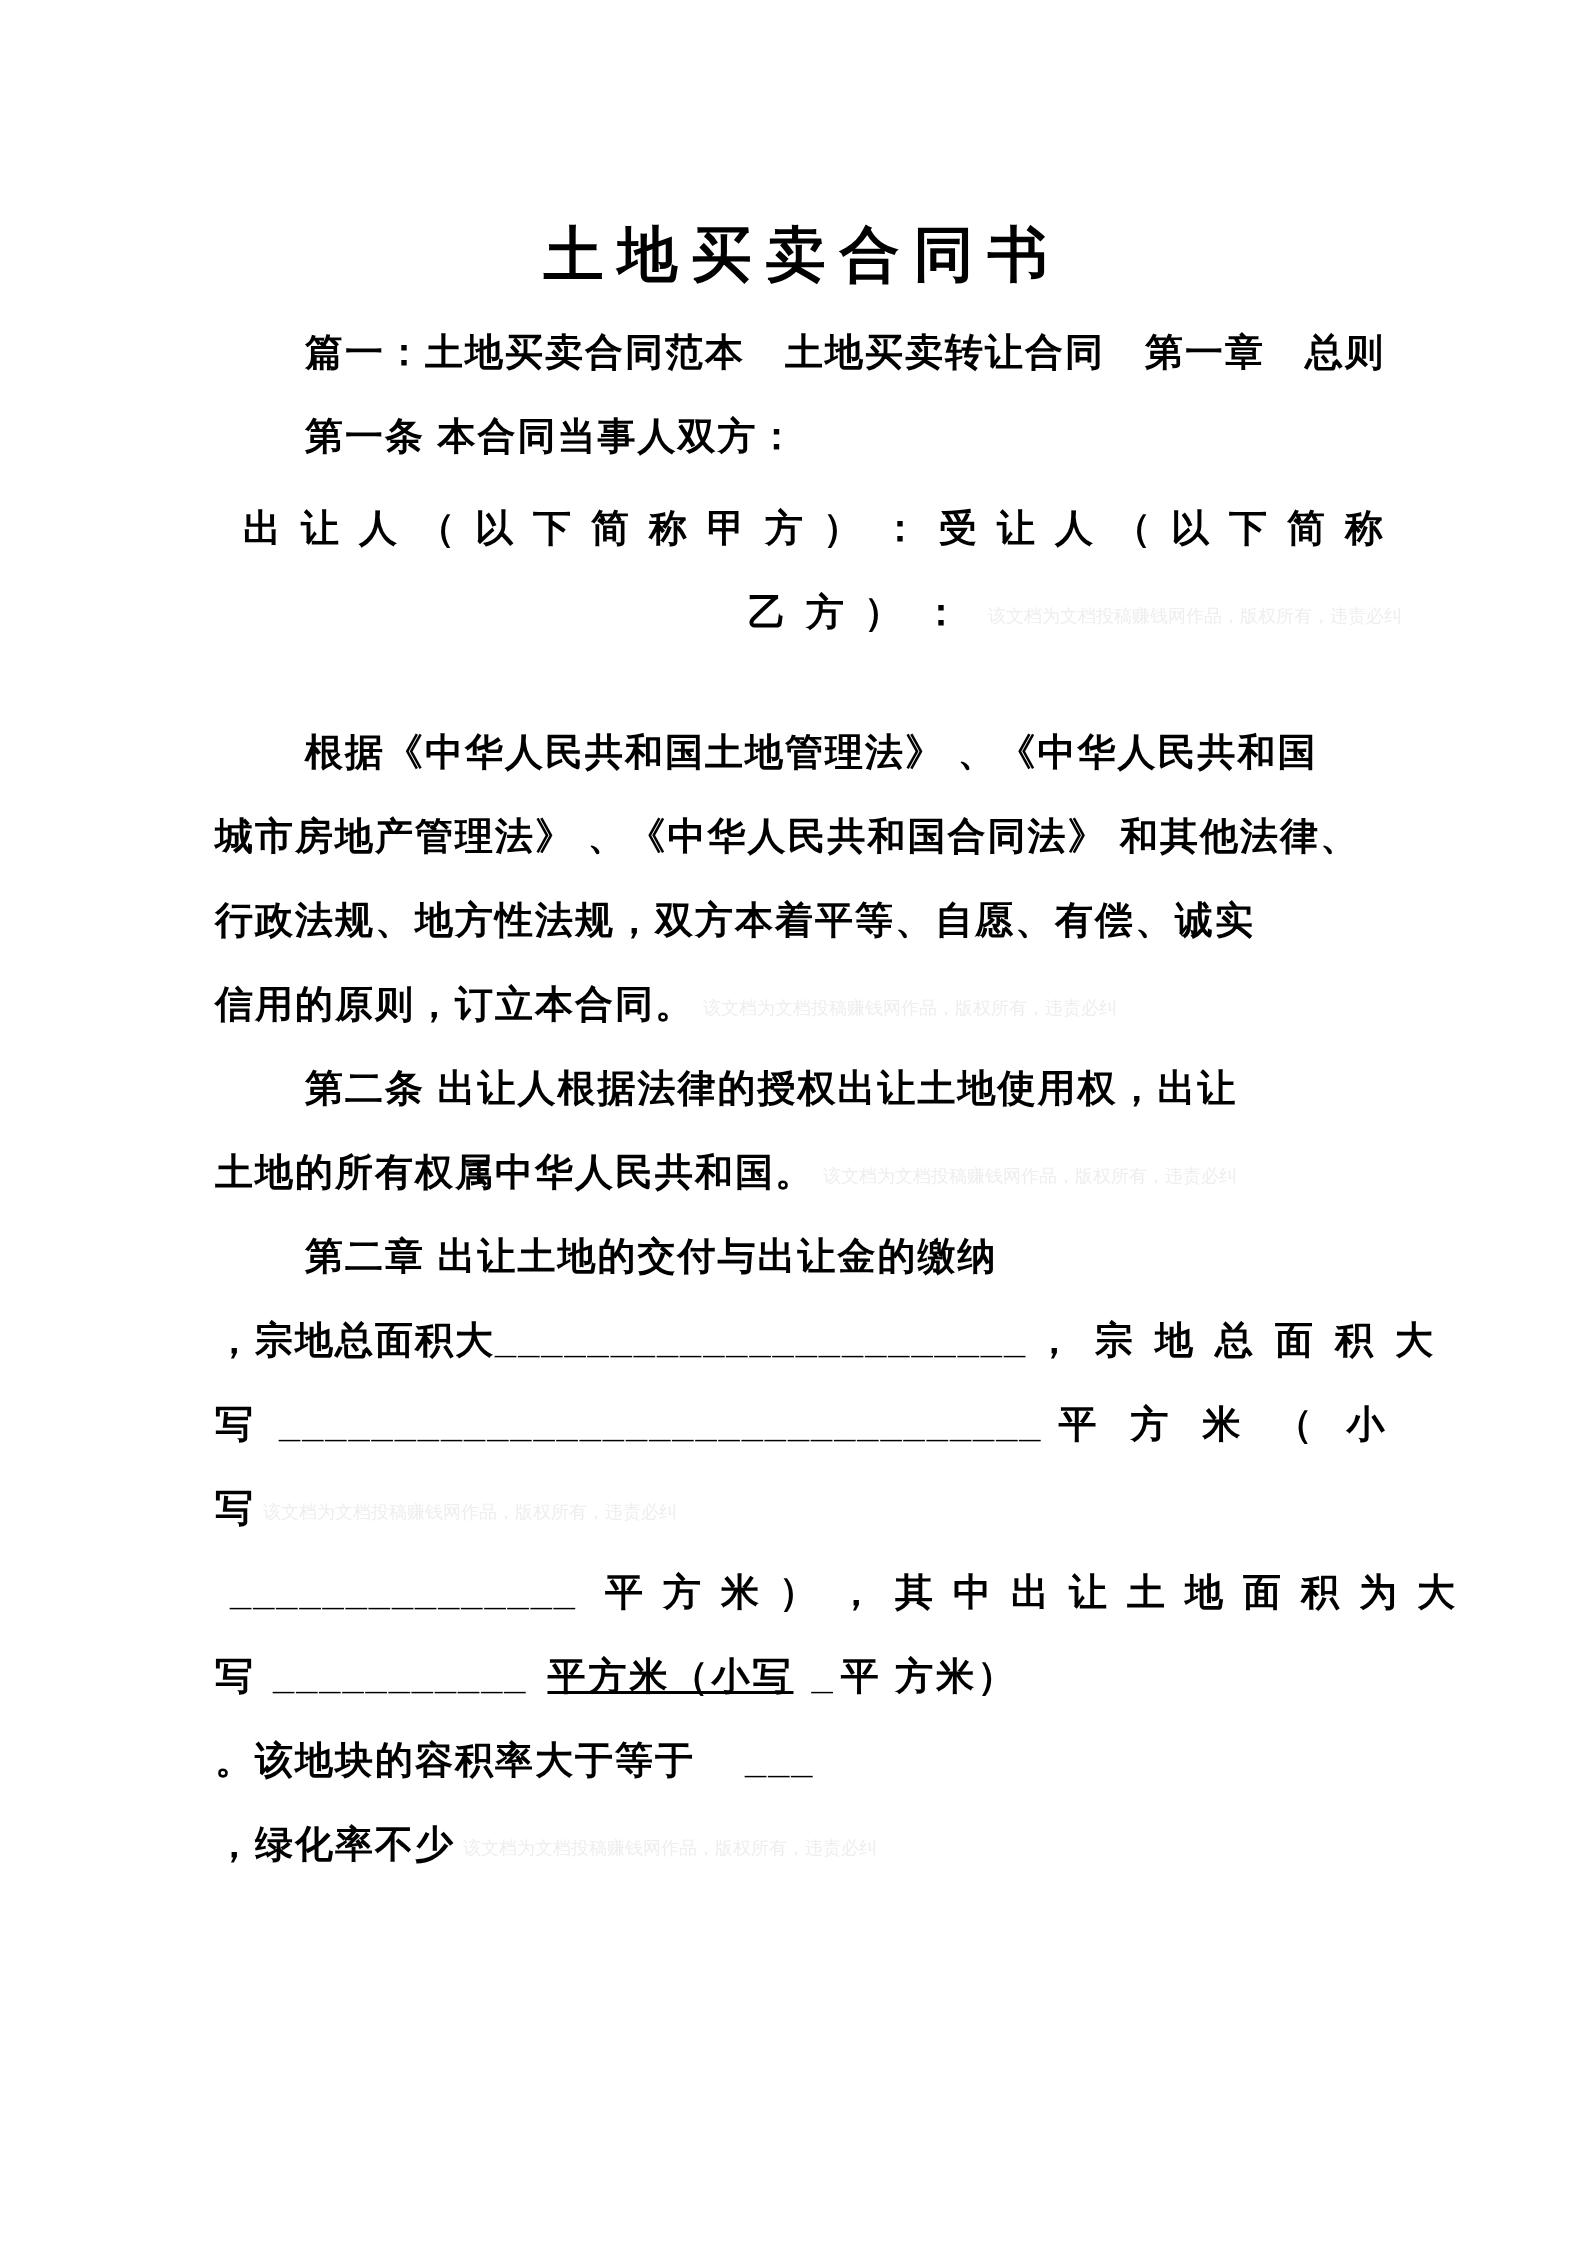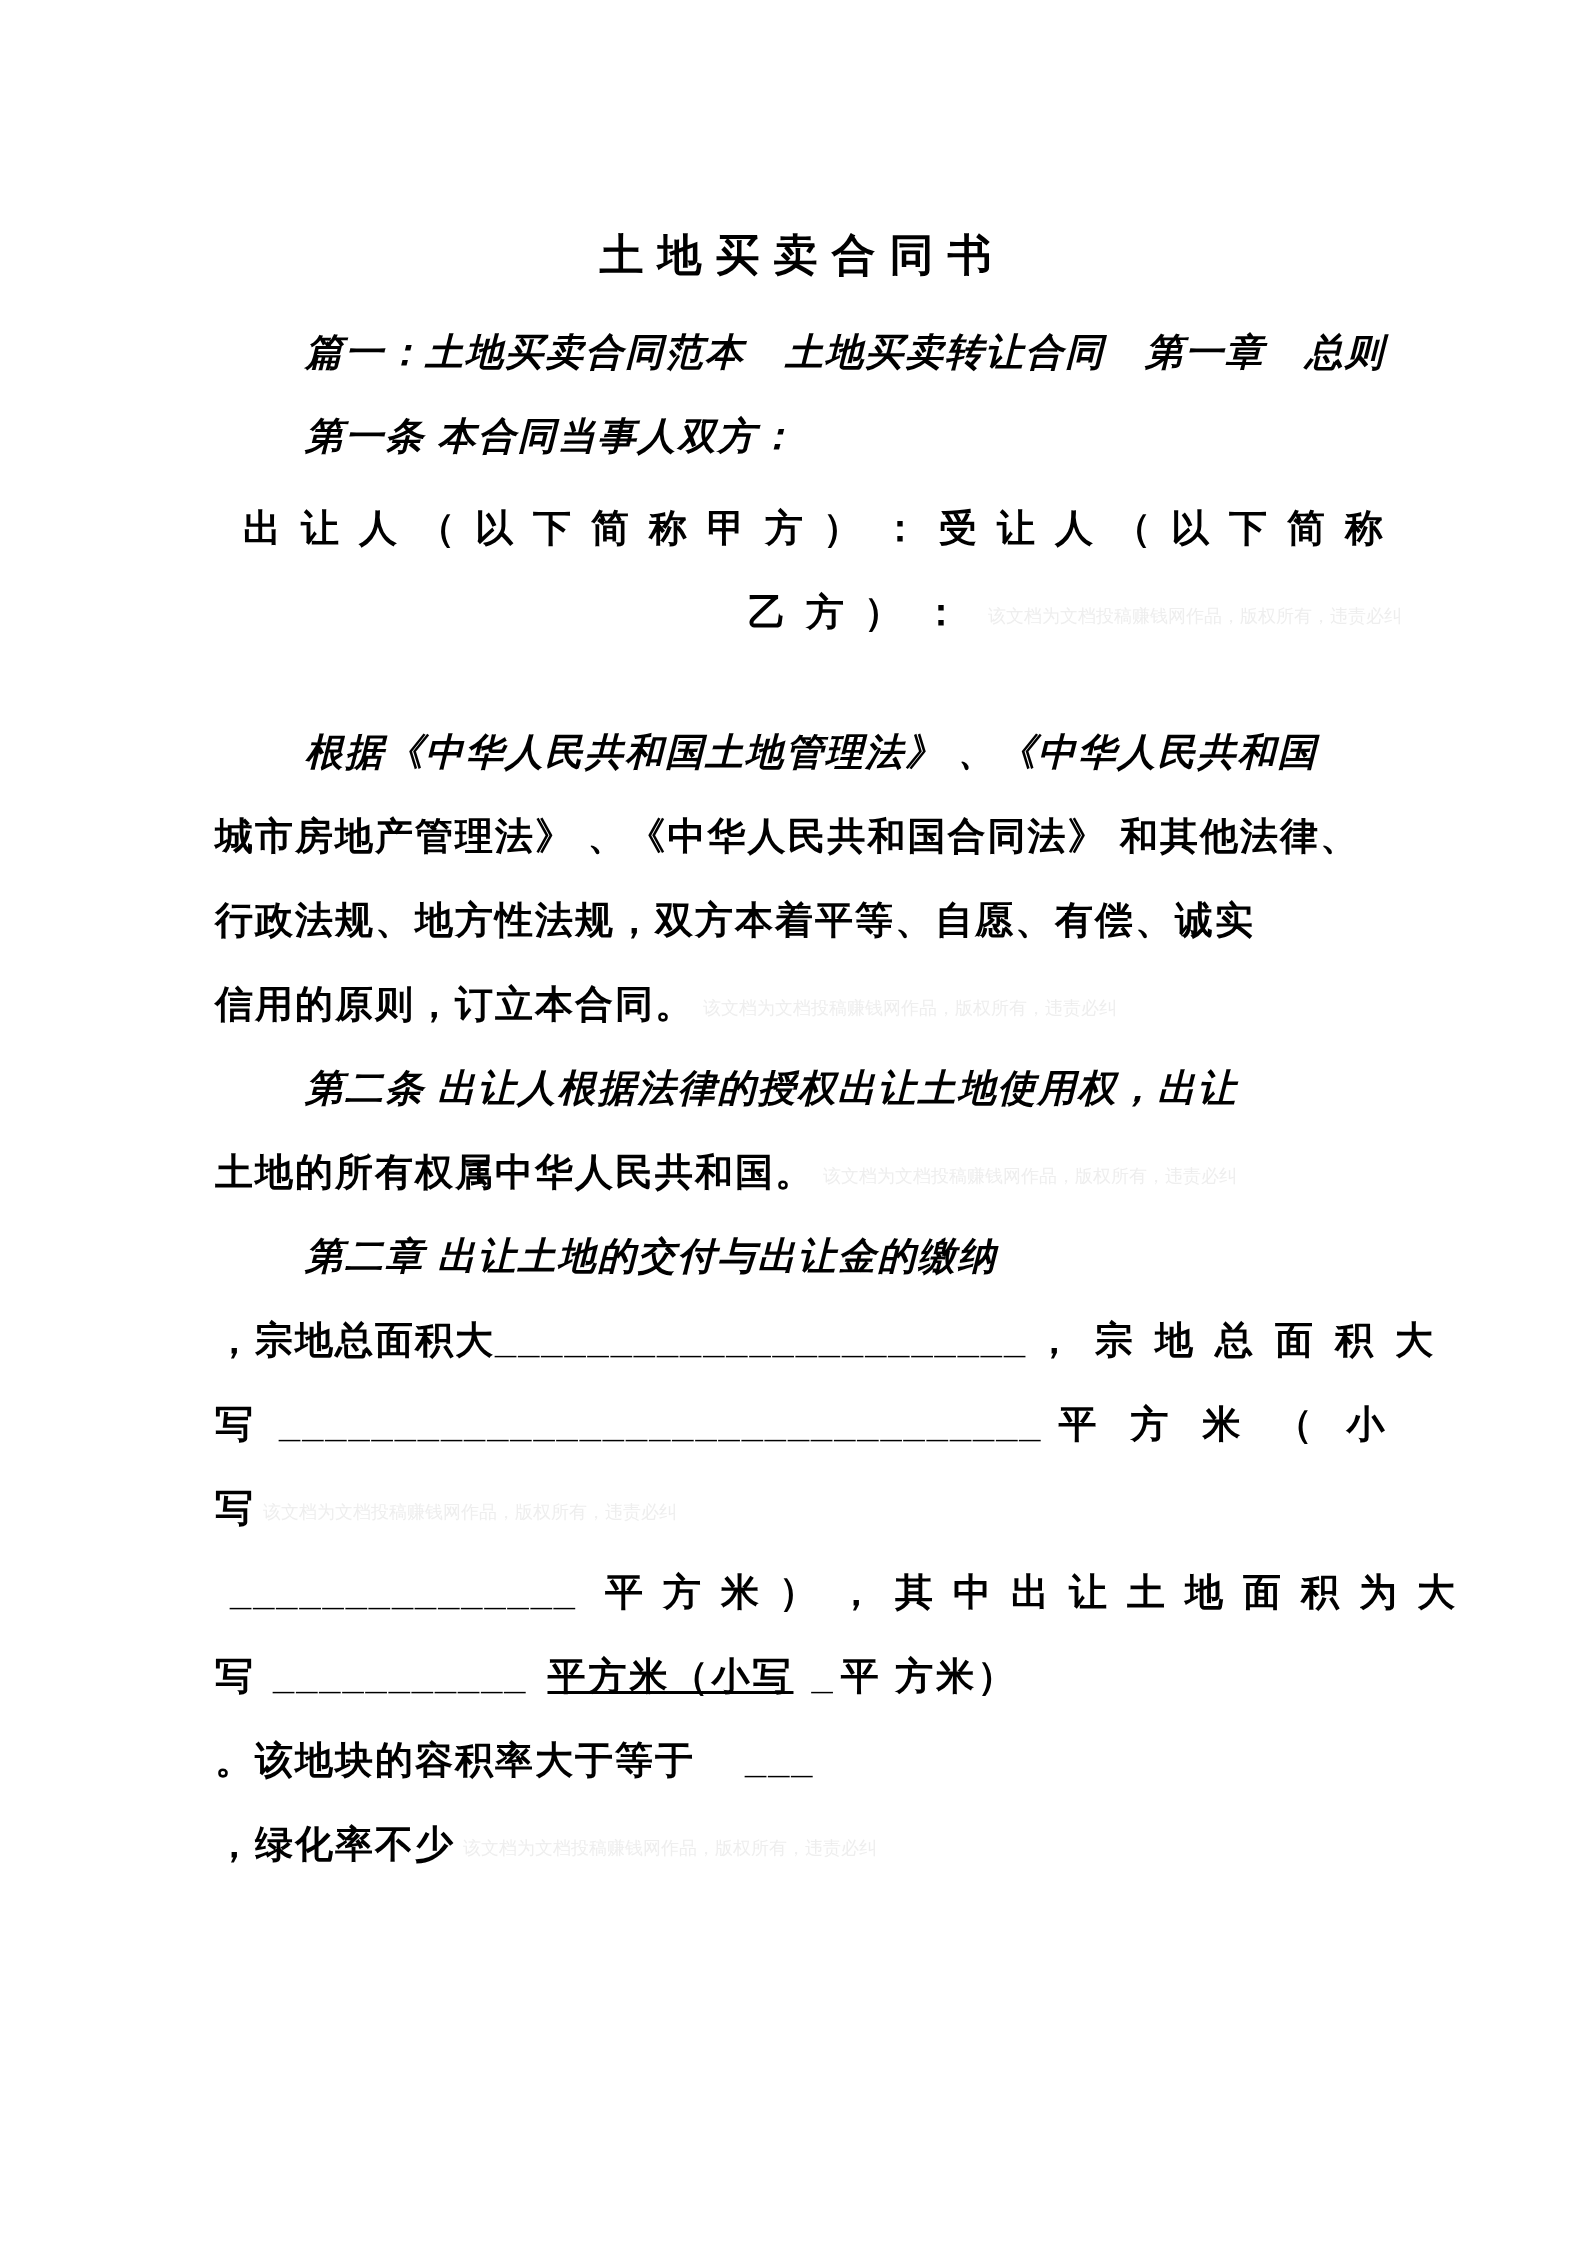--- a/index.html
+++ b/index.html
@@ -10,30 +10,30 @@
     box-sizing:border-box;
     padding:0 204px 0 215px;
     overflow:hidden;
     font-family:"Liberation Sans","DejaVu Sans",sans-serif;
     font-weight:700;
     color:#000000;
   }
   .title {
     margin:200px 0 0 0;
     height:110px; line-height:110px;
-    font-size:44px; letter-spacing:14px;
+    font-size:60px; letter-spacing:14px;
     text-align:center; font-weight:700;
     white-space:nowrap;
   }
   .line {
     height:84px; line-height:84px;
     font-size:38px; letter-spacing:2px;
     white-space:nowrap;
   }
-  .indent  { padding-left:90px;font-style:italic; }
+  .indent  { padding-left:90px; }
   .l3      { padding-left:28px;  letter-spacing:20px; }
   .l4      { padding-left:533px; letter-spacing:20px; }
   .l12     { padding-left:125px; letter-spacing:18px; }
   .mt8     { margin-top:8px;text-align:center; }
   .gap     { height:56px; }
   .wm {
     font-size:18px; font-weight:400;
     color:#eeeeee; letter-spacing:0;
     margin-left:8px; vertical-align:3px;
   }

